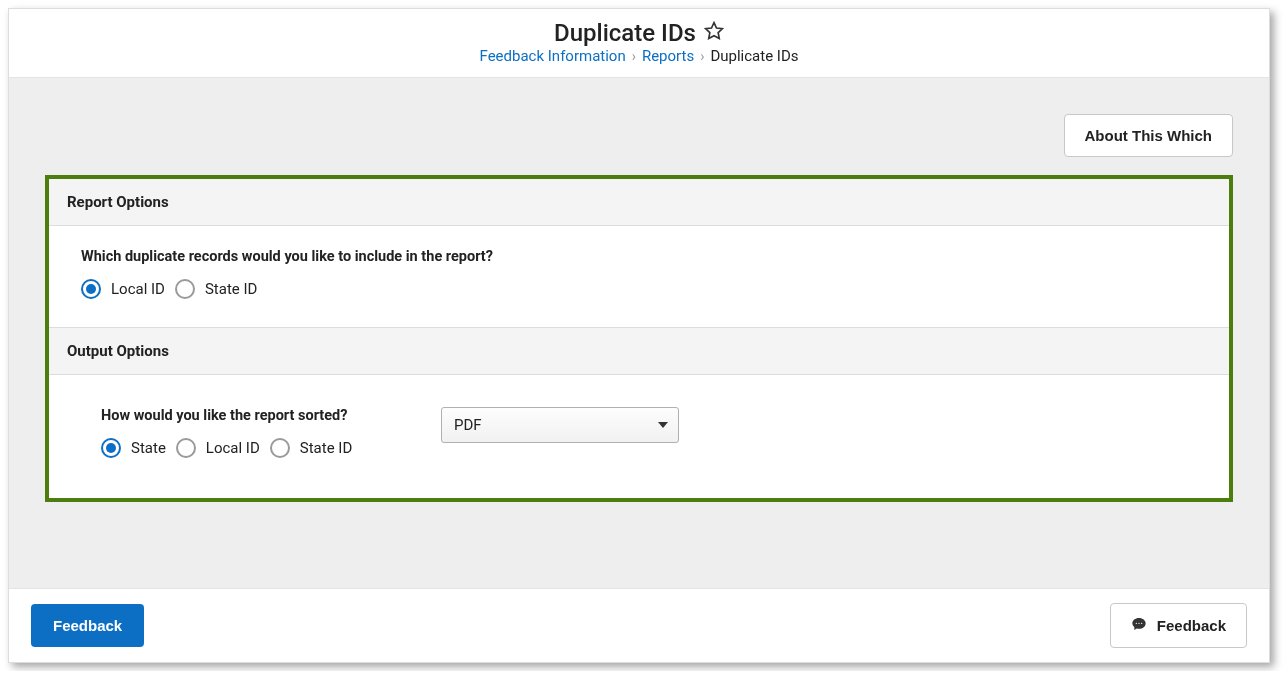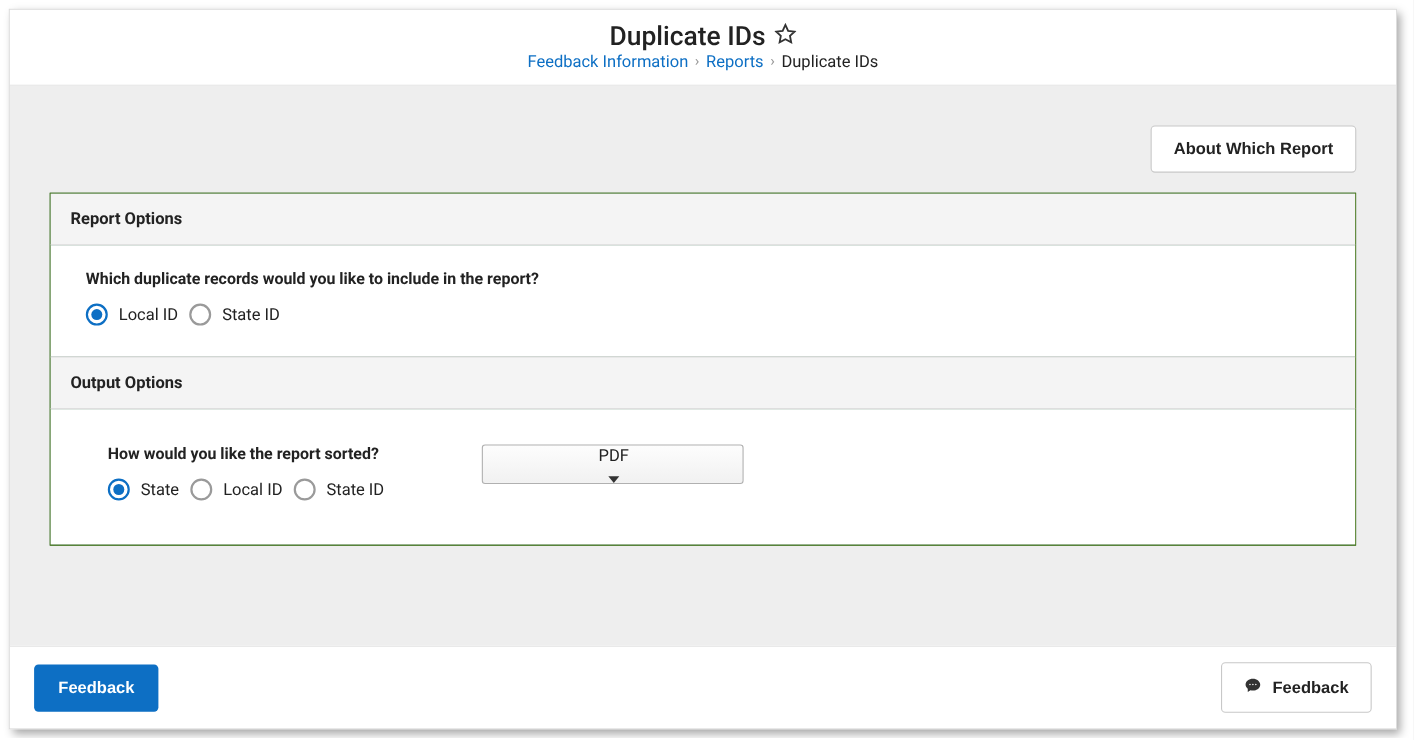--- a/index.html
+++ b/index.html
@@ -82,22 +82,22 @@
     font-weight: 600;
     color: #222;
     cursor: pointer;
   }
   .panel-container {
     margin: 0 36px;
     flex: 1;
     overflow: hidden;
   }
   .panel {
-    border: 1px solid #4d7c0f;
-    background: #14532d;
+    border: 4px solid #4d7c0f;
+    background: #701a75;
   }
   .panel .section-header {
     background: #f4f4f4;
     border-bottom: 1px solid #dcdcdc;
     padding: 14px 18px;
     font-weight: 700;
     font-size: 15px;
     color: #222;
   }
   .panel .section-header.top {
@@ -162,21 +162,20 @@
     border: 1px solid #b0b0b0;
     border-radius: 3px;
     background: linear-gradient(#fdfdfd,#f1f1f1);
     display: flex;
     align-items: center;
     justify-content: space-between;
     padding: 0 10px 0 12px;
     font-size: 15px;
     color: #222;
     cursor: pointer;
-    flex-direction: column;
   }
   .caret-down {
     width: 0; height: 0;
     border-left: 5px solid transparent;
     border-right: 5px solid transparent;
     border-top: 6px solid #333;
   }
   .bottombar {
     background: #fff;
     border-top: 1px solid #e4e4e4;
@@ -228,21 +227,21 @@
       <a href="#">Feedback Information</a>
       <span class="sep">›</span>
       <a href="#">Reports</a>
       <span class="sep">›</span>
       <span class="current">Duplicate IDs</span>
     </div>
   </div>
 
   <div class="gray-area">
     <div class="about-row">
-      <button class="about-btn">About Which Report</button>
+      <button class="about-btn">About This Which</button>
     </div>
 
     <div class="panel-container">
       <div class="panel">
 
         <div class="section-header top">Report Options</div>
         <div class="section-body">
           <div class="question">Which duplicate records would you like to include in the report?</div>
           <div class="radio-group">
             <label class="radio-row">

